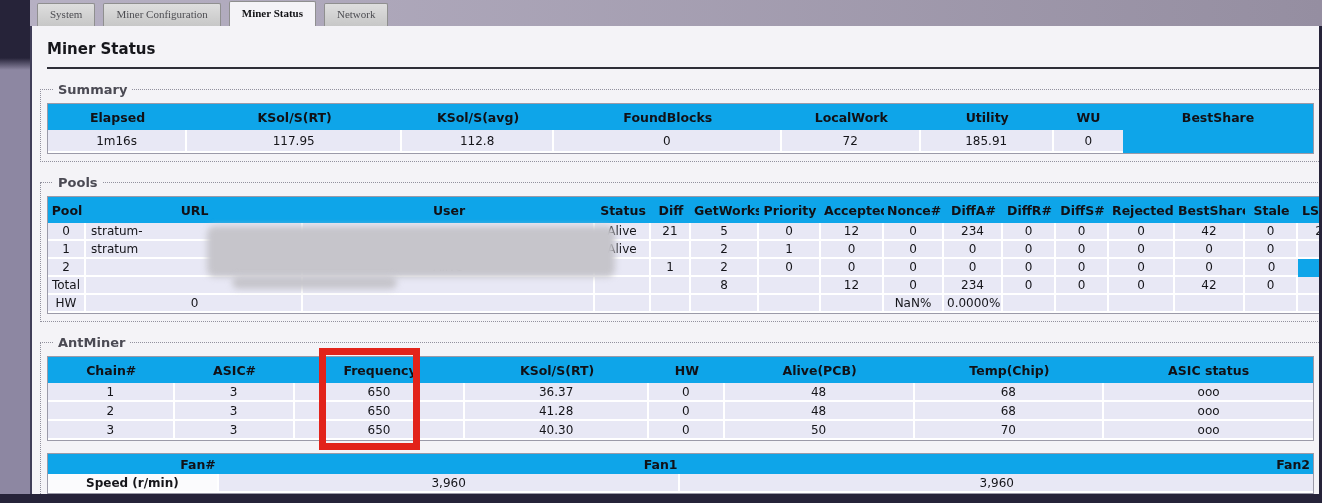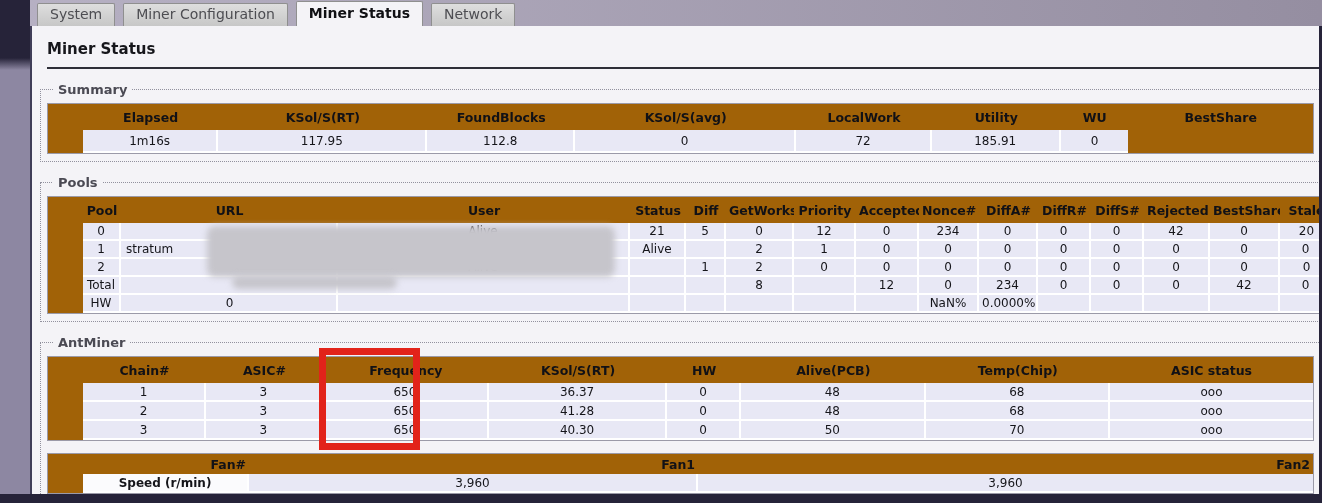--- a/index.html
+++ b/index.html
@@ -10,37 +10,37 @@
     position:relative;
     color:#15151a;
   }
   
   .left-col { position:absolute; left:0; top:0; width:30px; height:503px;
     background:linear-gradient(180deg,#262339 0px,#262339 58px,#8d87a2 70px,#8d87a2 100%); }
   .tabbar { position:absolute; left:30px; top:0; right:0; height:26px;
     background:linear-gradient(90deg,#b6b0c3 0%,#958ea1 100%);
     display:flex; align-items:flex-end; padding-left:7px; gap:8px; z-index:3; }
   .corner-dark { position:absolute; left:0; top:0; width:34px; height:26px; background:#262339; z-index:2; }
-  .tab { height:23px; line-height:21px; padding:0 12px; font-size:14px; color:#4d4d52;
+  .tab { height:23px; line-height:21px; padding:0 12px; font-size:11px; color:#4d4d52;
     background:linear-gradient(180deg,#dedede,#c7c7c7); border:1px solid #8f8f8f; border-bottom:none;
-    border-radius:2px 2px 0 0; cursor:pointer; white-space:nowrap; }
+    border-radius:2px 2px 0 0; cursor:pointer; white-space:nowrap;font-family:Liberation Serif, serif; }
   .tab.active { height:25px; line-height:23px; background:#f4f3f7; color:#101014; font-weight:bold; }
   .bottombar { position:absolute; left:0; bottom:0; width:1322px; height:9px; background:#262339; z-index:6; }
   .rightedge { position:absolute; right:0; top:26px; bottom:0; width:3px; background:#262339; z-index:6; }
 
   .content { position:absolute; left:30px; top:26px; right:0; height:468px;
     background:#f4f3f7; border-left:2px solid #403d58; z-index:1; }
   h1.page-title { margin:13px 0 0 15px; font-size:15px; line-height:20px; color:#16161b; font-weight:bold; }
   .title-rule { border:none; border-top:2px solid #2e2e38; margin:8px 0 0 15px; }
 
   fieldset { border:1px dotted #92919e; margin:13px 1px 0 8px; padding:4px 6px 7px 6px; }
   fieldset legend { font-weight:bold; font-size:13px; color:#4b4a54; padding:0 5px; margin-left:6px; }
   .fs-pools { margin-right:-34px; }
 
-  .grid-table { border:1px solid #9b9aa8; background:#a16207; margin-top:2px;padding-left:35px; }
+  .grid-table { border:1px solid #9b9aa8; background:#0ea5e9; margin-top:2px; }
   .trow { display:flex; }
   .trow .cell { text-align:center; white-space:nowrap; overflow:hidden; flex:0 0 auto; }
   .trow.header .cell { font-weight:bold; font-size:12.5px; padding:6px 3px 5px; color:#111116; }
   .trow.data .cell { background:#e8e8f5; border-right:2px solid #fff; border-bottom:2px solid #fff;
     font-size:12px; padding:2px 3px 1px; line-height:14px; }
   .trow.data .cell:last-child { border-right:none; }
 
   
   #summary-table { width:100%; }
   #summary-table .cell:nth-child(1){width:11%} #summary-table .cell:nth-child(2){width:17%}
@@ -99,22 +99,22 @@
 <div class="content">
   <h1 class="page-title">Miner Status</h1>
   <hr class="title-rule">
 
   <fieldset class="fs-summary">
     <legend>Summary</legend>
     <div class="grid-table" id="summary-table">
         <div class="trow header">
           <div class="cell">Elapsed</div>
           <div class="cell">KSol/S(RT)</div>
+          <div class="cell">KSol/S(avg)</div>
           <div class="cell">FoundBlocks</div>
-          <div class="cell">KSol/S(avg)</div>
           <div class="cell">LocalWork</div>
           <div class="cell">Utility</div>
           <div class="cell">WU</div>
           <div class="cell">BestShare</div>
         </div>
         <div class="trow data r0">
           <div class="cell">1m16s</div>
           <div class="cell">117.95</div>
           <div class="cell">112.8</div>
           <div class="cell">0</div>
@@ -142,20 +142,21 @@
             <div class="cell">DiffA#</div>
             <div class="cell">DiffR#</div>
             <div class="cell">DiffS#</div>
             <div class="cell">Rejected</div>
             <div class="cell">BestShare</div>
             <div class="cell">Stale</div>
             <div class="cell">LSDiff</div>
           </div>
           <div class="trow data r0">
             <div class="cell">0</div>
+            <div class="cell">stratum-</div>
             <div class="cell"></div>
             <div class="cell">Alive</div>
             <div class="cell">21</div>
             <div class="cell">5</div>
             <div class="cell">0</div>
             <div class="cell">12</div>
             <div class="cell">0</div>
             <div class="cell">234</div>
             <div class="cell">0</div>
             <div class="cell">0</div>

